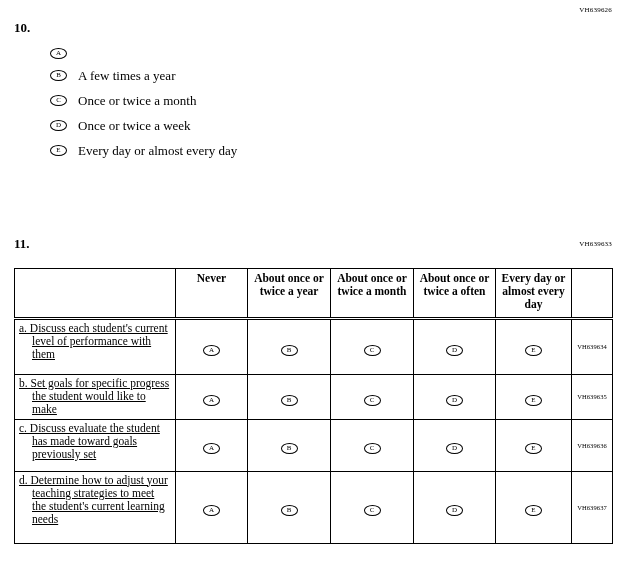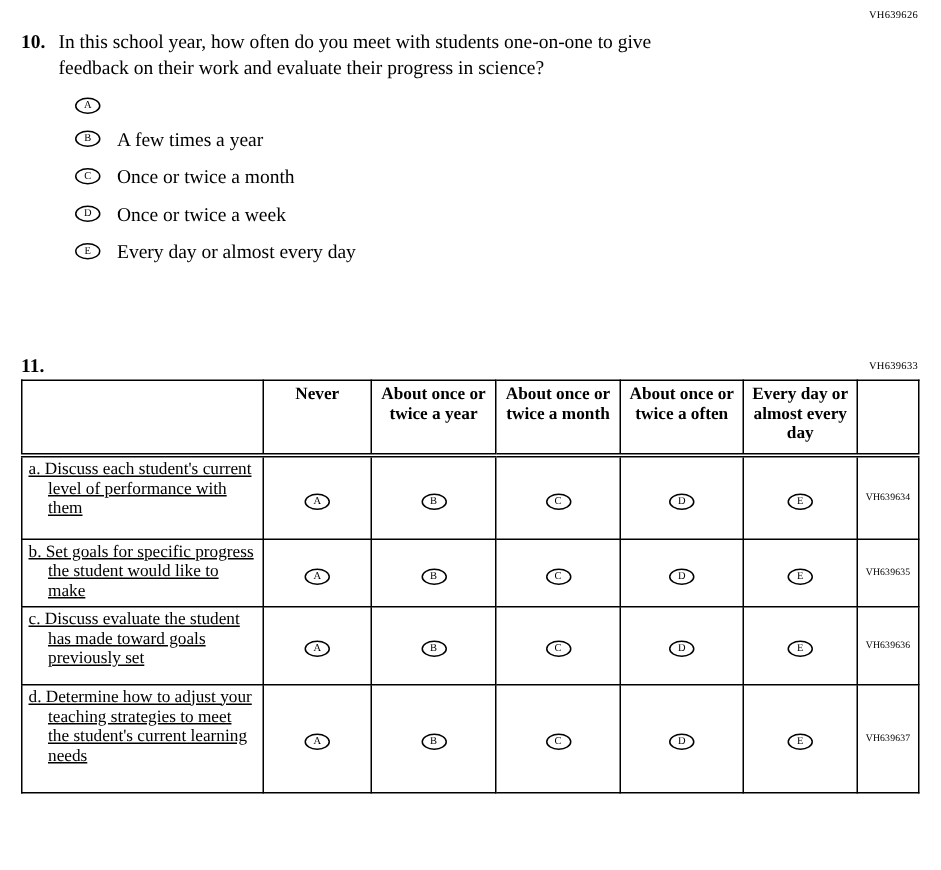--- a/index.html
+++ b/index.html
@@ -18,21 +18,21 @@
     font-size: 7px;
     letter-spacing: 0.2px;
   }
   .code-top  { top: 6px; }
   .code-q11  { top: 240px; }
 
   .qblock { position: absolute; left: 14px; }
   .q10 { top: 20px; width: 560px; }
   .q11 { top: 236px; width: 600px; }
 
-  .qhead { display: flex; align-items: flex-start; }
+  .qhead { display: flex; align-items: center; }
   .qnum  { font-weight: bold; font-size: 13px; width: 25px; flex: 0 0 auto; line-height: 1.3; }
   .qtext { font-size: 13px; line-height: 1.3; }
   .bold  { font-weight: bold; }
 
   .options { margin-top: 11px; margin-left: 36px; }
   .option  { display: flex; align-items: center; margin-bottom: 9px; }
   .oval {
     display: inline-flex; align-items: center; justify-content: center;
     flex: 0 0 auto;
     width: 17px; height: 11px;
@@ -40,20 +40,21 @@
     font-size: 7px; line-height: 1;
     background: #fff;
   }
   .option .oval { margin-right: 11px; }
   .opt-label { font-size: 13px; }
 
   table.grid {
     border-collapse: collapse;
     table-layout: fixed;
     width: 598px;
+    margin-top: 15px;
   }
   .grid th, .grid td { border: 1px solid #000; }
   .grid thead th {
     border-bottom: 3px double #000;
     font-size: 11.5px; font-weight: bold;
     text-align: center; vertical-align: top;
     padding: 3px 2px; line-height: 1.15;
     height: 50px;
   }
   .grid td.rowlabel {
@@ -74,24 +75,20 @@
 </style>
 </head>
 <body>
 
 <div class="code code-top">VH639626</div>
 <div class="code code-q11">VH639633</div>
 
 <div class="qblock q10">
   <div class="qhead">
     <div class="qnum">10.</div>
-    <div class="qtext">
-      <div>In this school year, how often do you meet with students one-on-one to give</div>
-      <div>feedback on their work and evaluate their progress in science?</div>
-    </div>
   </div>
   <div class="options">
     <div class="option">
       <span class="oval">A</span>
     </div>
     <div class="option">
       <span class="oval">B</span>
       <span class="opt-label">A few times a year</span>
     </div>
     <div class="option">

